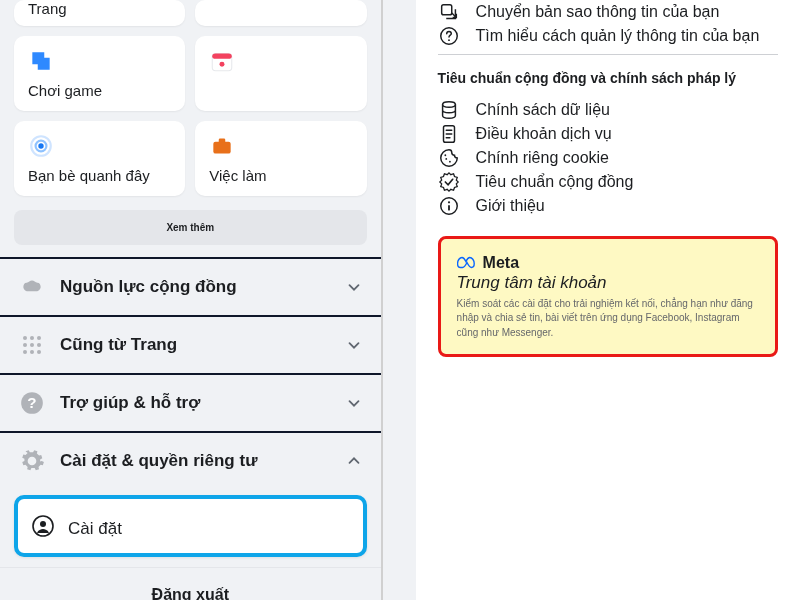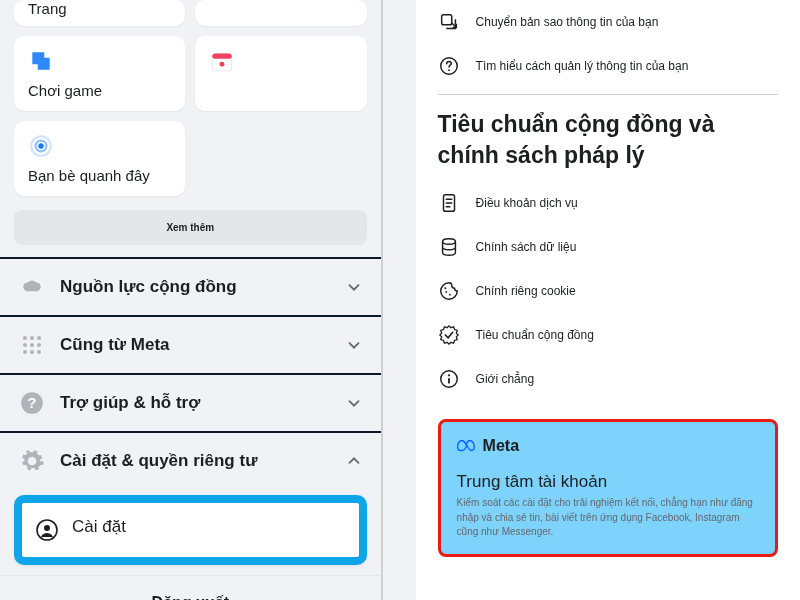--- a/index.html
+++ b/index.html
@@ -18,36 +18,36 @@
 
   .see-more { margin: 0 14px 12px 14px; background: #e4e6ea; border-radius: 8px; text-align: center; padding: 12px 0; font-weight: 600; font-size: 10px; color: #1c1e21; }
 
   
   .rows { }
   .row { display: flex; align-items: center; gap: 14px; padding: 14px 18px; border-top: 2px solid #0f172a; }
   .row .ric { width: 28px; height: 28px; display:flex; align-items:center; justify-content:center; color:#8a8d91; }
   .row .rlb { flex: 1; font-size: 17px; font-weight: 600; color: #1c1e21; }
   .row .chev { color:#606770; }
 
-  .subrow-box { margin: 6px 14px 10px 14px; background:#fff; border-radius: 10px; border: 8px solid #0ea5e9; padding: 14px 12px; display:flex; align-items:flex-start; gap: 12px; box-shadow: 0 1px 3px rgba(0,0,0,.08); }
+  .subrow-box { margin: 6px 14px 10px 14px; background:#fff; border-radius: 10px; border: 4px solid #0ea5e9; padding: 14px 12px; display:flex; align-items:flex-end; gap: 12px; box-shadow: 0 1px 3px rgba(0,0,0,.08); }
   .subrow-box .sic { width:26px; height:26px; display:flex; align-items:center; justify-content:center; color:#1c1e21; }
   .subrow-box .slb { font-size: 17px; font-weight:500; }
 
   .logout { text-align:center; padding: 18px 0 14px 0; font-weight:600; font-size:16px; border-top:1px solid #e4e6ea; }
 
   
-  .rlink { display:flex; align-items:center; gap:16px; padding: 11px 0; font-size:12px; color:#1c1e21; }
+  .rlink { display:flex; align-items:center; gap:16px; padding: 1px 0; font-size:16px; color:#1c1e21; }
   .rlink .ri { width:22px; height:22px; display:flex; align-items:center; justify-content:center; color:#1c1e21; }
-  .sect-title { font-size:23px; font-weight:700; padding: 14px 0 10px 0; line-height:1.35; }
+  .sect-title { font-size:14px; font-weight:700; padding: 14px 0 10px 0; line-height:1.35; }
   .divider { border-top:1px solid #ced0d4; margin-top:6px; }
 
-  .meta-card { margin-top: 18px; border: 3px solid #e91916; border-radius: 8px; padding: 14px 16px 14px 16px; background:#7dd3fc; }
+  .meta-card { margin-top: 18px; border: 3px solid #e91916; border-radius: 8px; padding: 14px 16px 14px 16px; background:#fef9c3; }
   .meta-logo { display:flex; align-items:center; gap:6px; font-weight:600; font-size:16px; color:#1c1e21; }
   .meta-logo svg { width:20px; height:20px; }
-  .meta-title { font-size:17px; font-weight:500; margin-top:16px; }
+  .meta-title { font-size:17px; font-weight:500; margin-top:0;font-style:italic; }
   .meta-desc { font-size:10px; color:#65676b; line-height:1.45; margin-top:4px; }
 
   svg { display:block; }
 </style>
 </head>
 <body>
 
 <div class="wrap">
 
   <div class="pane left">
@@ -81,20 +81,29 @@
 
       <div class="tile">
         <span class="ic">
           <svg viewBox="0 0 24 24" width="26" height="26">
               <circle cx="12" cy="12" r="9" fill="none" stroke="#cfe4ff" stroke-width="2"></circle>
               <circle cx="12" cy="12" r="5" fill="none" stroke="#8ec2ff" stroke-width="2"></circle>
               <circle cx="12" cy="12" r="2.5" fill="#1877f2"></circle>
             </svg>
         </span>
         <span class="lb">Bạn bè quanh đây</span>
+      </div>
+      <div class="tile">
+        <span class="ic">
+          <svg viewBox="0 0 24 24" width="26" height="26">
+              <rect x="4" y="8" width="16" height="11" rx="2" fill="#e8701a"></rect>
+              <rect x="9" y="5" width="6" height="4" rx="1.2" fill="#e8701a"></rect>
+            </svg>
+        </span>
+        <span class="lb">Việc làm</span>
       </div>
     </div>
 
     <div class="see-more">
       <span>Xem thêm</span>
     </div>
 
     <div class="rows">
 
       <div class="row">
@@ -120,21 +129,21 @@
                 <circle cx="19" cy="5" r="2"></circle>
                 <circle cx="5" cy="12" r="2"></circle>
                 <circle cx="12" cy="12" r="2"></circle>
                 <circle cx="19" cy="12" r="2"></circle>
                 <circle cx="5" cy="19" r="2"></circle>
                 <circle cx="12" cy="19" r="2"></circle>
                 <circle cx="19" cy="19" r="2"></circle>
               </g>
             </svg>
         </span>
-        <span class="rlb">Cũng từ Meta</span>
+        <span class="rlb">Cũng từ Trang</span>
         <span class="chev">
           <svg viewBox="0 0 20 20" width="18" height="18">
               <path d="M5 8l5 5 5-5" stroke="#606770" stroke-width="2" fill="none" stroke-linecap="round"></path>
             </svg>
         </span>
       </div>
 
       <div class="row">
         <span class="ric">
           <svg viewBox="0 0 24 24" width="26" height="26">
@@ -205,35 +214,35 @@
       <span>Tìm hiểu cách quản lý thông tin của bạn</span>
     </div>
 
     <div class="divider"></div>
 
     <div class="sect-title">Tiêu chuẩn cộng đồng và chính sách pháp lý</div>
 
     <div class="rlink">
       <span class="ri">
         <svg viewBox="0 0 24 24" width="22" height="22">
+            <ellipse cx="12" cy="6" rx="7" ry="3" fill="none" stroke="#1c1e21" stroke-width="1.6"></ellipse>
+            <path d="M5 6v12c0 1.7 3 3 7 3s7-1.3 7-3V6M5 12c0 1.7 3 3 7 3s7-1.3 7-3" fill="none" stroke="#1c1e21" stroke-width="1.6"></path>
+          </svg>
+      </span>
+      <span>Chính sách dữ liệu</span>
+    </div>
+
+    <div class="rlink">
+      <span class="ri">
+        <svg viewBox="0 0 24 24" width="22" height="22">
             <rect x="6" y="3" width="12" height="18" rx="2" fill="none" stroke="#1c1e21" stroke-width="1.6"></rect>
             <path d="M9 8h6M9 12h6M9 16h4" stroke="#1c1e21" stroke-width="1.6" stroke-linecap="round"></path>
           </svg>
       </span>
       <span>Điều khoản dịch vụ</span>
-    </div>
-
-    <div class="rlink">
-      <span class="ri">
-        <svg viewBox="0 0 24 24" width="22" height="22">
-            <ellipse cx="12" cy="6" rx="7" ry="3" fill="none" stroke="#1c1e21" stroke-width="1.6"></ellipse>
-            <path d="M5 6v12c0 1.7 3 3 7 3s7-1.3 7-3V6M5 12c0 1.7 3 3 7 3s7-1.3 7-3" fill="none" stroke="#1c1e21" stroke-width="1.6"></path>
-          </svg>
-      </span>
-      <span>Chính sách dữ liệu</span>
     </div>
 
     <div class="rlink">
       <span class="ri">
         <svg viewBox="0 0 24 24" width="22" height="22">
             <path d="M12 3a9 9 0 109 9c-2 0-3-1-3-3-2 0-3-1-3-3 0-2-1-3-3-3z" fill="none" stroke="#1c1e21" stroke-width="1.6"></path>
             <circle cx="9" cy="13" r="1" fill="#1c1e21"></circle>
             <circle cx="13" cy="16" r="1" fill="#1c1e21"></circle>
             <circle cx="8" cy="9" r="1" fill="#1c1e21"></circle>
           </svg>
@@ -252,21 +261,21 @@
     </div>
 
     <div class="rlink">
       <span class="ri">
         <svg viewBox="0 0 24 24" width="22" height="22">
             <circle cx="12" cy="12" r="9" fill="none" stroke="#1c1e21" stroke-width="1.6"></circle>
             <circle cx="12" cy="8" r="1.2" fill="#1c1e21"></circle>
             <rect x="11" y="11" width="2" height="6" rx="1" fill="#1c1e21"></rect>
           </svg>
       </span>
-      <span>Giới chẳng</span>
+      <span>Giới thiệu</span>
     </div>
 
     <div class="meta-card">
       <div class="meta-logo">
         <svg viewBox="0 0 36 24">
             <path d="M6 20c-3 0-5-3-5-7C1 7 5 2 9 2c3 0 5 3 7 7 2-4 4-7 7-7 4 0 8 5 8 11 0 4-2 7-5 7-3 0-5-3-8-9-3 6-5 9-8 9-1 0-2 0-4 0z" fill="none" stroke="#0866ff" stroke-width="2.5"></path>
           </svg>
         <span>Meta</span>
       </div>
       <div class="meta-title">Trung tâm tài khoản</div>

